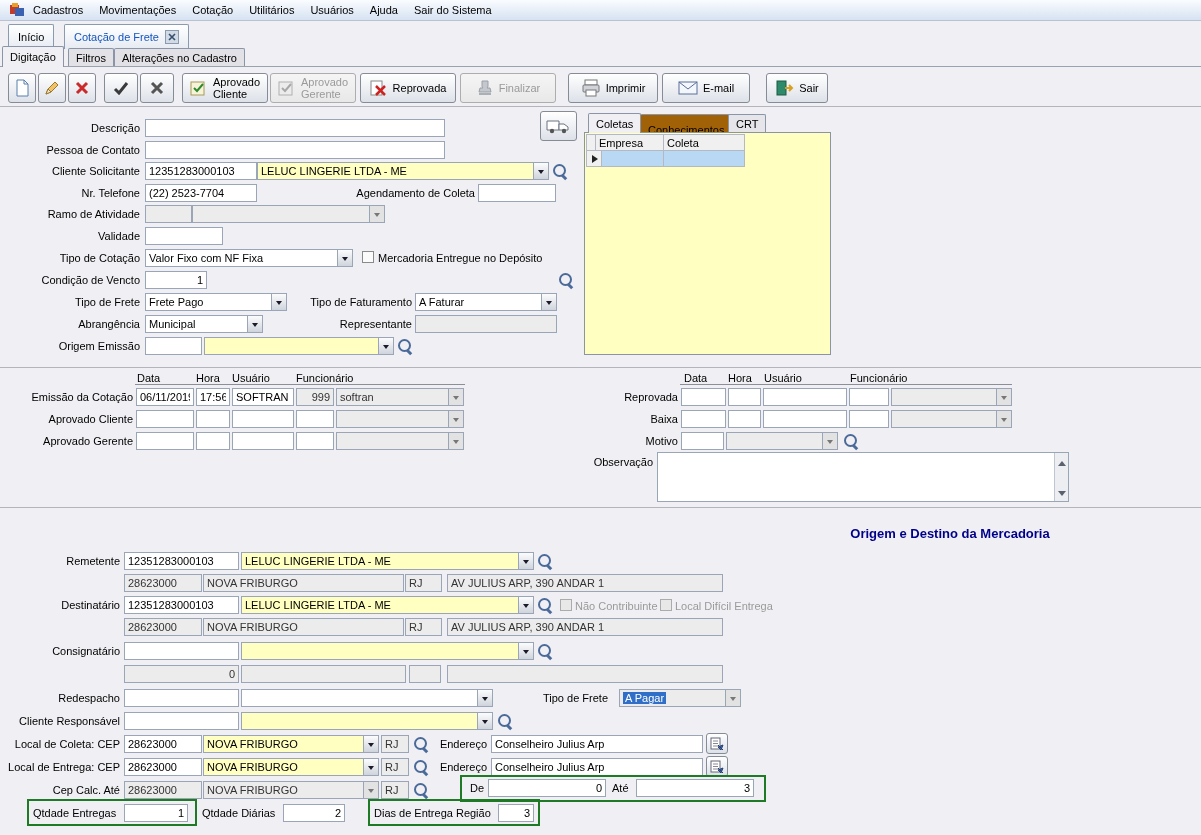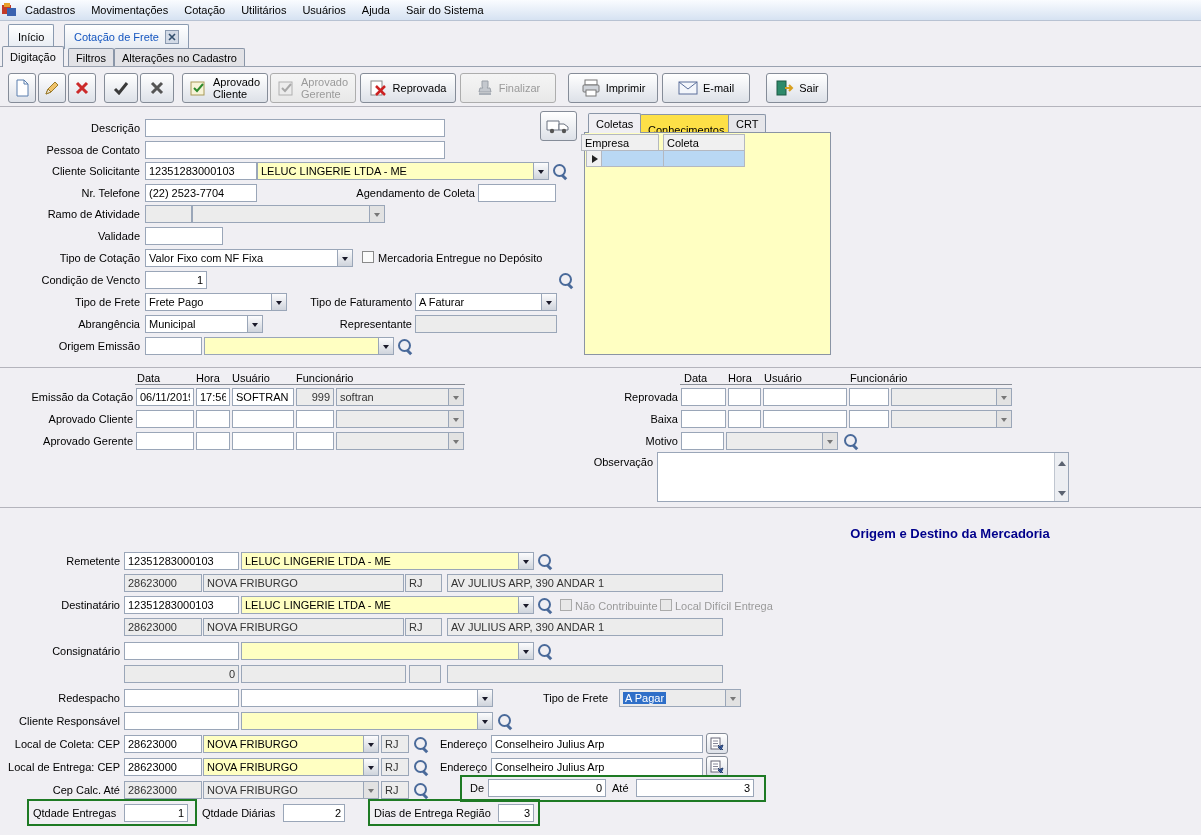--- a/index.html
+++ b/index.html
@@ -16,21 +16,21 @@
 .ar:after{content:"";border:3px solid transparent;border-top:4px solid #1a1a2a;margin-top:4px}
 .grey .ar{background:#e2e2e2}
 .grey .ar:after{border-top-color:#777}
 .mag{position:absolute;width:17px;height:17px}
 .mag:before{content:"";position:absolute;left:1px;top:1px;width:9px;height:9px;border:2px solid #4a6a9a;border-radius:50%}
 .mag:after{content:"";position:absolute;left:11px;top:11px;width:6px;height:3px;background:#4a6a9a;transform:rotate(45deg);transform-origin:0 0}
 .chk{position:absolute;width:12px;height:12px;border:1px solid #8a8a8a;background:#fbfbfb}
 .chk.dis{background:#e8e8e8;border-color:#ababab}
 .distext{color:#9a9a9a}
 .hr{position:absolute;left:0;width:1201px;height:1px;background:#b4b4bc}
-.menubar{position:absolute;left:0;top:0;width:1201px;height:21px;background:linear-gradient(#fafcff,#d6e2f2);border-bottom:1px solid #b8c2d2;display:flex;align-items:center;padding-left:1px}
+.menubar{position:absolute;left:0;top:0;width:1201px;height:21px;background:linear-gradient(#fafcff,#d6e2f2);border-bottom:1px solid #b8c2d2;display:flex;align-items:center;padding-left:9px}
 .menu-item{padding:3px 8px;cursor:default}
 .tab{position:absolute;border:1px solid #8a9ab0;border-bottom:none;border-radius:2px 2px 0 0;display:flex;align-items:center;gap:6px;padding:12px 9px;height:21px;top:24px;background:linear-gradient(#ffffff,#e6ebf2)}
 .tab.active{color:#1556c0}
 .tab-close{width:14px;height:14px;border:1px solid #8a9ab0;background:#d2dae6;display:flex;align-items:center;justify-content:center}
 .stab{position:absolute;border:1px solid #8a96a8;border-bottom:none;border-radius:2px 2px 0 0;padding:0 7px;display:flex;align-items:center}
 .toolbtn{position:absolute;top:73px;height:30px;border:1px solid #858c98;border-radius:3px;background:linear-gradient(#ffffff,#dde1e8);display:flex;align-items:center;justify-content:center;gap:5px;font:inherit;font-size:11px}
 .toolbtn.dis{color:#9a9a9a;border-color:#adadad;background:linear-gradient(#f5f5f5,#e8e8e8)}
 .two{white-space:pre-line;text-align:left;line-height:12px}
 .gbox{position:absolute;border:2px solid #1e7a24}
 .cell{position:absolute;border:1px solid #b4b8c0;background:#f0f0f0;display:flex;align-items:center;padding:0 3px;height:17px;font-size:11px}
@@ -238,29 +238,29 @@
     <svg width="26" height="16">
         <path d="M1 3h12v9H1z" fill="#fff" stroke="#6a7280"></path>
         <path d="M13 6h5l4 3v3h-9z" fill="#fff" stroke="#6a7280"></path>
         <circle cx="6" cy="13" r="2.2" fill="#555"></circle>
         <circle cx="18" cy="13" r="2.2" fill="#555"></circle>
       </svg>
   </button>
   <div class="stab" style="left:588px;top:113px;height:20px;background:#f0eff3;z-index:2">
     <span>Coletas</span>
   </div>
-  <div class="stab" style="left:640px;top:114px;height:30px;background:#fde047">
+  <div class="stab" style="left:640px;top:114px;height:30px;background:#a16207">
     <span>Conhecimentos</span>
   </div>
   <div class="stab" style="left:728px;top:114px;height:19px;background:#e6e6ea">
     <span>CRT</span>
   </div>
   <div style="position:absolute;left:584px;top:132px;width:247px;height:223px;border:1px solid #8a94a4;background:#ffffc2"></div>
   <div class="cell" style="left:586px;top:134px;width:16px"></div>
-  <div class="cell" style="left:581px;top:134px;width:78px">
+  <div class="cell" style="left:595px;top:134px;width:78px">
       <span>Empresa</span>
     </div>
   <div class="cell" style="left:663px;top:134px;width:82px">
       <span>Coleta</span>
     </div>
   <div class="cell" style="left:586px;top:150px;width:16px">
       <span class="marker"></span>
     </div>
   <div class="cell bluecell" style="left:601px;top:150px;width:63px"></div>
   <div class="cell bluecell" style="left:663px;top:150px;width:82px"></div>

